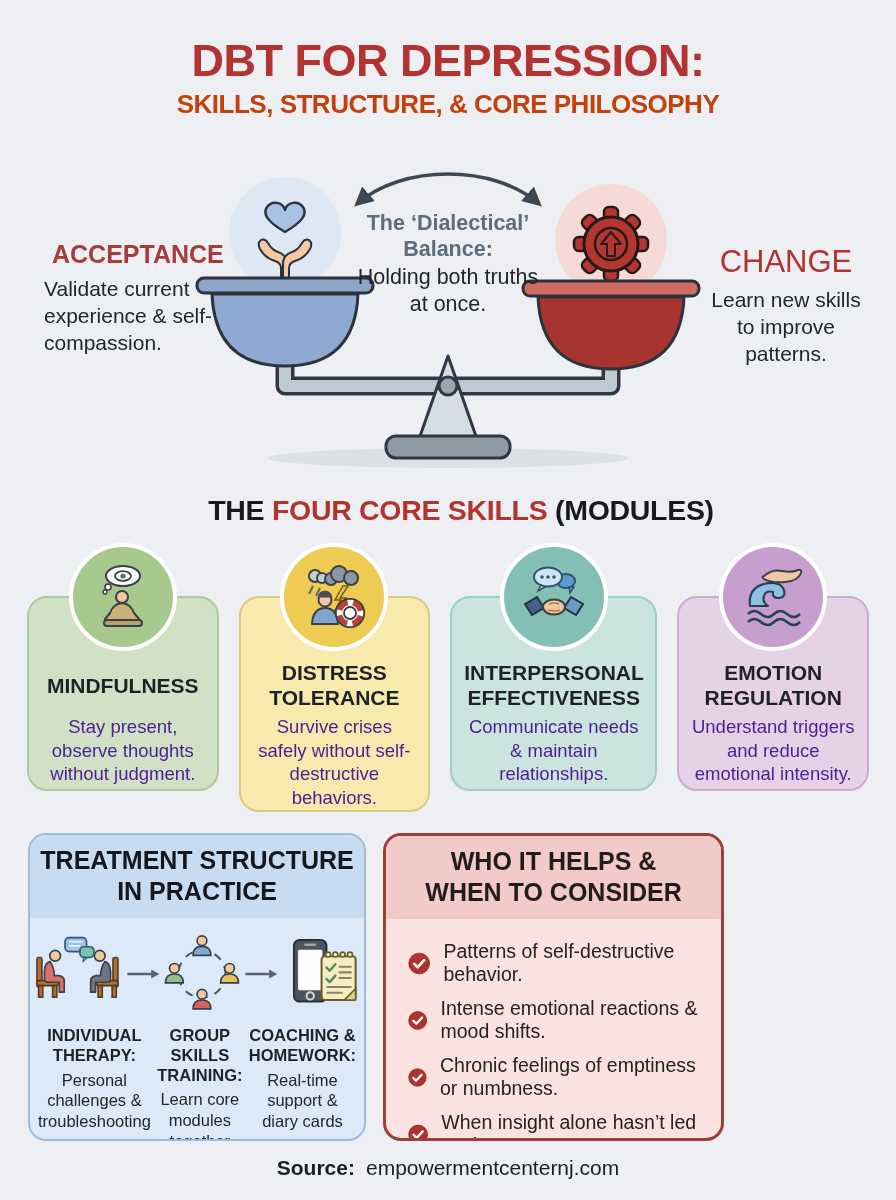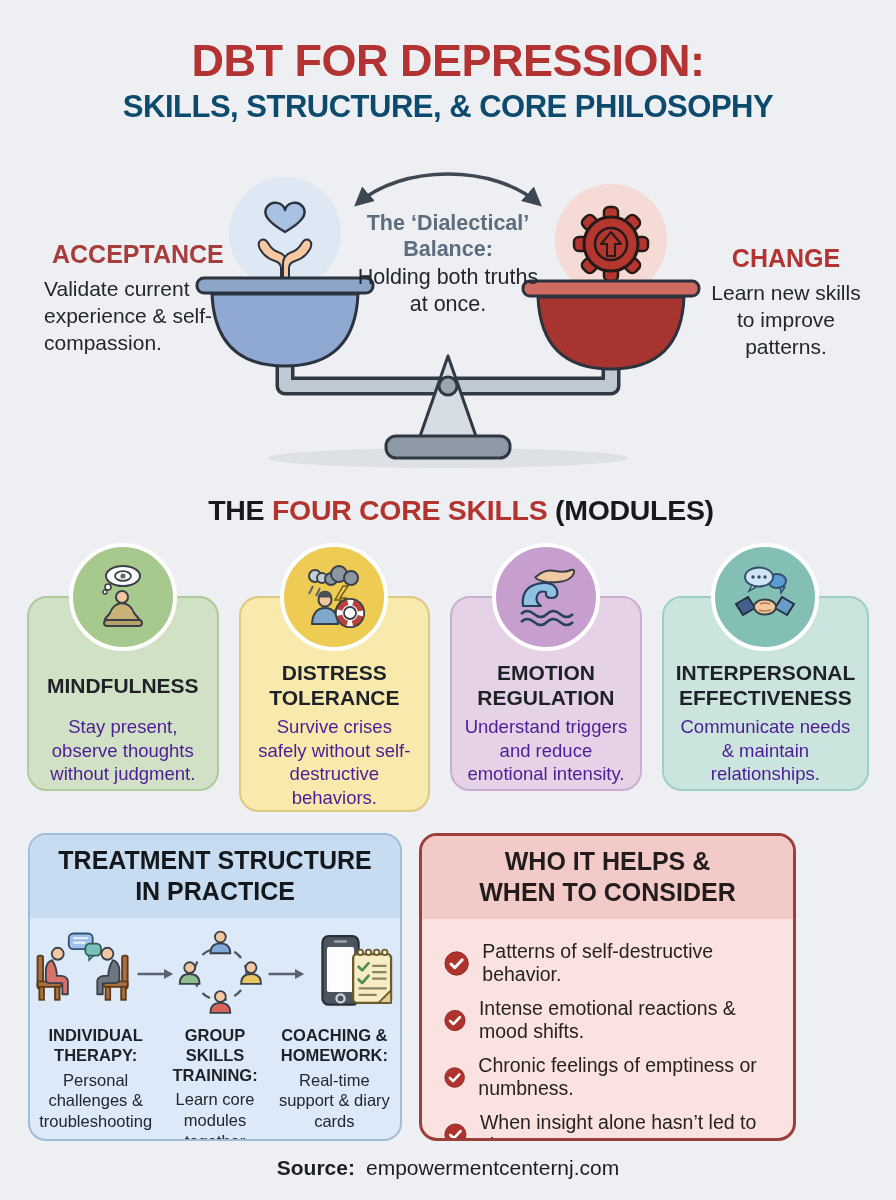--- a/index.html
+++ b/index.html
@@ -1,28 +1,28 @@
 <!DOCTYPE html>
 <html><head>
 <meta charset="utf-8">
 <style>
   html,body{margin:0;padding:0;background:#edeff2;}
   .canvas{position:relative;width:896px;height:1200px;background:#edeff2;overflow:hidden;
           font-family:"Liberation Sans","DejaVu Sans",sans-serif;color:#23272d;}
   
   .hero{position:absolute;top:36px;left:0;width:100%;text-align:center;line-height:1.1;}
   .hero-1{font-size:45px;font-weight:800;color:#b23331;letter-spacing:-.5px;}
-  .hero-2{font-size:31px;font-weight:800;color:#0c4a6e;letter-spacing:-.5px;margin-top:4px;}
+  .hero-2{font-size:26px;font-weight:800;color:#c2410c;letter-spacing:-.5px;margin-top:4px;}
   
   .scale-svg{position:absolute;top:160px;left:0;}
   .accept-block{position:absolute;left:44px;top:240px;width:200px;text-align:left;}
   .accept-block h3{margin:0 8px 7px;font-size:25px;font-weight:800;color:#a63c3c;}
   .accept-block p,.change-block p{margin:0;font-size:21px;line-height:1.28;color:#23272d;}
   .change-block{position:absolute;left:700px;top:244px;width:172px;text-align:center;}
-  .change-block h3{margin:0 0 7px;font-size:25px;font-weight:700;color:#b23331;}
+  .change-block h3{margin:0 0 7px;font-size:31px;font-weight:400;color:#b23331;}
   .center-block{position:absolute;left:353px;top:210px;width:190px;text-align:center;}
   .center-head{font-size:21.5px;font-weight:700;color:#5c6d7e;line-height:1.22;}
   .center-body{font-size:21.5px;font-weight:500;color:#23272d;line-height:1.22;margin-top:2px;}
   
   .skills-heading{position:absolute;top:494px;left:13px;width:100%;text-align:center;
                   font-size:28.5px;font-weight:800;color:#17191d;letter-spacing:-.3px;}
   .skills-heading .hl{color:#b3342f;}
   .cards{position:absolute;top:543px;left:27px;width:842px;display:flex;gap:20px;}
   .skill-card{position:relative;flex:1;}
   .badge{position:absolute;top:0;left:50%;transform:translateX(-50%);width:100px;height:100px;
@@ -30,21 +30,21 @@
   .panel{margin-top:53px;border-radius:20px;min-height:195px;box-sizing:border-box;
          padding:62px 12px 0;text-align:center;border:2px solid transparent;}
   .c1 .panel{background:#d0e1c5;border-color:#aecb9b;} .c1 .badge{background:#a8c98e;}
   .c2 .panel{background:#f8e9ad;border-color:#dfc883;} .c2 .badge{background:#eecb52;}
   .c3 .panel{background:#e6d2e7;border-color:#c9aed0;} .c3 .badge{background:#c79fce;}
   .c4 .panel{background:#cbe5de;border-color:#9ecfc4;} .c4 .badge{background:#84bfb5;}
   .skill-title{font-size:21px;font-weight:800;color:#1e2228;line-height:1.18;min-height:52px;
                display:flex;align-items:center;justify-content:center;}
   .skill-body{font-size:18.5px;line-height:1.28;color:#4c1d95;margin-top:3px;}
   
-  .bottom{position:absolute;top:833px;left:28px;width:768px;display:flex;gap:17px;}
+  .bottom{position:absolute;top:833px;left:28px;width:696px;display:flex;gap:17px;}
   .treat-card{width:410px;height:308px;background:#dbe9f8;border:2.5px solid #9fbcd9;
               border-radius:18px;overflow:hidden;box-sizing:border-box;}
   .treat-head{background:#c7dcf1;padding:10px 6px 12px;text-align:center;font-size:25px;
               font-weight:800;color:#14181d;line-height:1.22;}
   .flow-row{display:flex;align-items:center;justify-content:center;gap:3px;padding:8px 2px 0;}
   .labels-row{display:grid;grid-template-columns:1fr 1fr 1fr;gap:4px;padding:4px 8px;text-align:center;}
   .step-title{font-size:16.5px;font-weight:800;color:#1e2228;line-height:1.2;}
   .step-body{font-size:16.5px;color:#23272d;line-height:1.25;margin-top:4px;}
   .who-card{width:413px;height:308px;background:#f9e2df;border:3px solid #9c3f3a;
             border-radius:18px;overflow:hidden;box-sizing:border-box;}
@@ -167,35 +167,20 @@
           <circle cx="49" cy="49" r="14.2" fill="none" stroke="#3a4047" stroke-width="1.8"></circle>
           <circle cx="49" cy="49" r="6" fill="#fff" stroke="#3a4047" stroke-width="1.8"></circle>
         </svg>
       </div>
       <div class="panel">
         <div class="skill-title">DISTRESS TOLERANCE</div>
         <div class="skill-body">Survive crises safely without self-destructive behaviors.</div>
       </div>
     </div>
 
-    <div class="skill-card c3">
-      <div class="badge">
-        <svg width="66" height="66" viewBox="0 0 66 66">
-          <path d="M24,12 q8,-7 18,-5 q9,2 16,-1 q4,-1 3,3 q-3,8 -16,9 q-14,1 -21,-3 q-3,-2 0,-3 z" fill="#eec9a4" stroke="#3a4047" stroke-width="2" stroke-linejoin="round"></path>
-          <path d="M10,42 Q8,24 24,20 Q40,16 44,26 Q46,34 38,34 Q32,34 33,28 Q26,26 24,32 Q22,38 28,42 Z" fill="#8fc1e3" stroke="#27415c" stroke-width="2.2" stroke-linejoin="round"></path>
-          <path d="M8,50 q6,-6 13,0 t13,0 t13,0 t13,0" stroke="#27415c" stroke-width="2.5" fill="none"></path>
-          <path d="M8,58 q6,-6 13,0 t13,0 t13,0 t13,0" stroke="#27415c" stroke-width="2.5" fill="none"></path>
-        </svg>
-      </div>
-      <div class="panel">
-        <div class="skill-title">EMOTION REGULATION</div>
-        <div class="skill-body">Understand triggers and reduce emotional intensity.</div>
-      </div>
-    </div>
-
     <div class="skill-card c4">
       <div class="badge">
         <svg width="66" height="66" viewBox="0 0 66 66">
           <ellipse cx="45" cy="17" rx="9" ry="7" fill="#5b9bd5" stroke="#33506b" stroke-width="2"></ellipse>
           <path d="M48,23 l1,6 l4,-6 z" fill="#5b9bd5" stroke="#33506b" stroke-width="1.5"></path>
           <ellipse cx="27" cy="13" rx="14" ry="9.5" fill="#cfe4f5" stroke="#33506b" stroke-width="2"></ellipse>
           <path d="M20,21 l-3,6 l7,-4 z" fill="#cfe4f5" stroke="#33506b" stroke-width="1.5"></path>
           <circle cx="21" cy="13" r="1.7" fill="#33506b"></circle>
             <circle cx="27" cy="13" r="1.7" fill="#33506b"></circle>
             <circle cx="33" cy="13" r="1.7" fill="#33506b"></circle>
@@ -203,20 +188,35 @@
           <polygon points="62,40 50,33 43,44 55,51" fill="#6b9bc8" stroke="#23303f" stroke-width="2"></polygon>
           <ellipse cx="33" cy="43" rx="11" ry="7.5" fill="#f3c79f" stroke="#3a4047" stroke-width="2"></ellipse>
           <path d="M28,40 q5,-2 10,0 M27,46 q6,2 12,0" stroke="#b07c4f" stroke-width="1.5" fill="none"></path>
         </svg>
       </div>
       <div class="panel">
         <div class="skill-title">INTERPERSONAL EFFECTIVENESS</div>
         <div class="skill-body">Communicate needs &amp; maintain relationships.</div>
       </div>
     </div>
+
+    <div class="skill-card c3">
+      <div class="badge">
+        <svg width="66" height="66" viewBox="0 0 66 66">
+          <path d="M24,12 q8,-7 18,-5 q9,2 16,-1 q4,-1 3,3 q-3,8 -16,9 q-14,1 -21,-3 q-3,-2 0,-3 z" fill="#eec9a4" stroke="#3a4047" stroke-width="2" stroke-linejoin="round"></path>
+          <path d="M10,42 Q8,24 24,20 Q40,16 44,26 Q46,34 38,34 Q32,34 33,28 Q26,26 24,32 Q22,38 28,42 Z" fill="#8fc1e3" stroke="#27415c" stroke-width="2.2" stroke-linejoin="round"></path>
+          <path d="M8,50 q6,-6 13,0 t13,0 t13,0 t13,0" stroke="#27415c" stroke-width="2.5" fill="none"></path>
+          <path d="M8,58 q6,-6 13,0 t13,0 t13,0 t13,0" stroke="#27415c" stroke-width="2.5" fill="none"></path>
+        </svg>
+      </div>
+      <div class="panel">
+        <div class="skill-title">EMOTION REGULATION</div>
+        <div class="skill-body">Understand triggers and reduce emotional intensity.</div>
+      </div>
+    </div>
   </div>
 
   <div class="bottom">
 
     <div class="treat-card">
       <div class="treat-head">
         <span>TREATMENT STRUCTURE</span><br>
         <span>IN PRACTICE</span>
       </div>
       <div class="flow-row">

